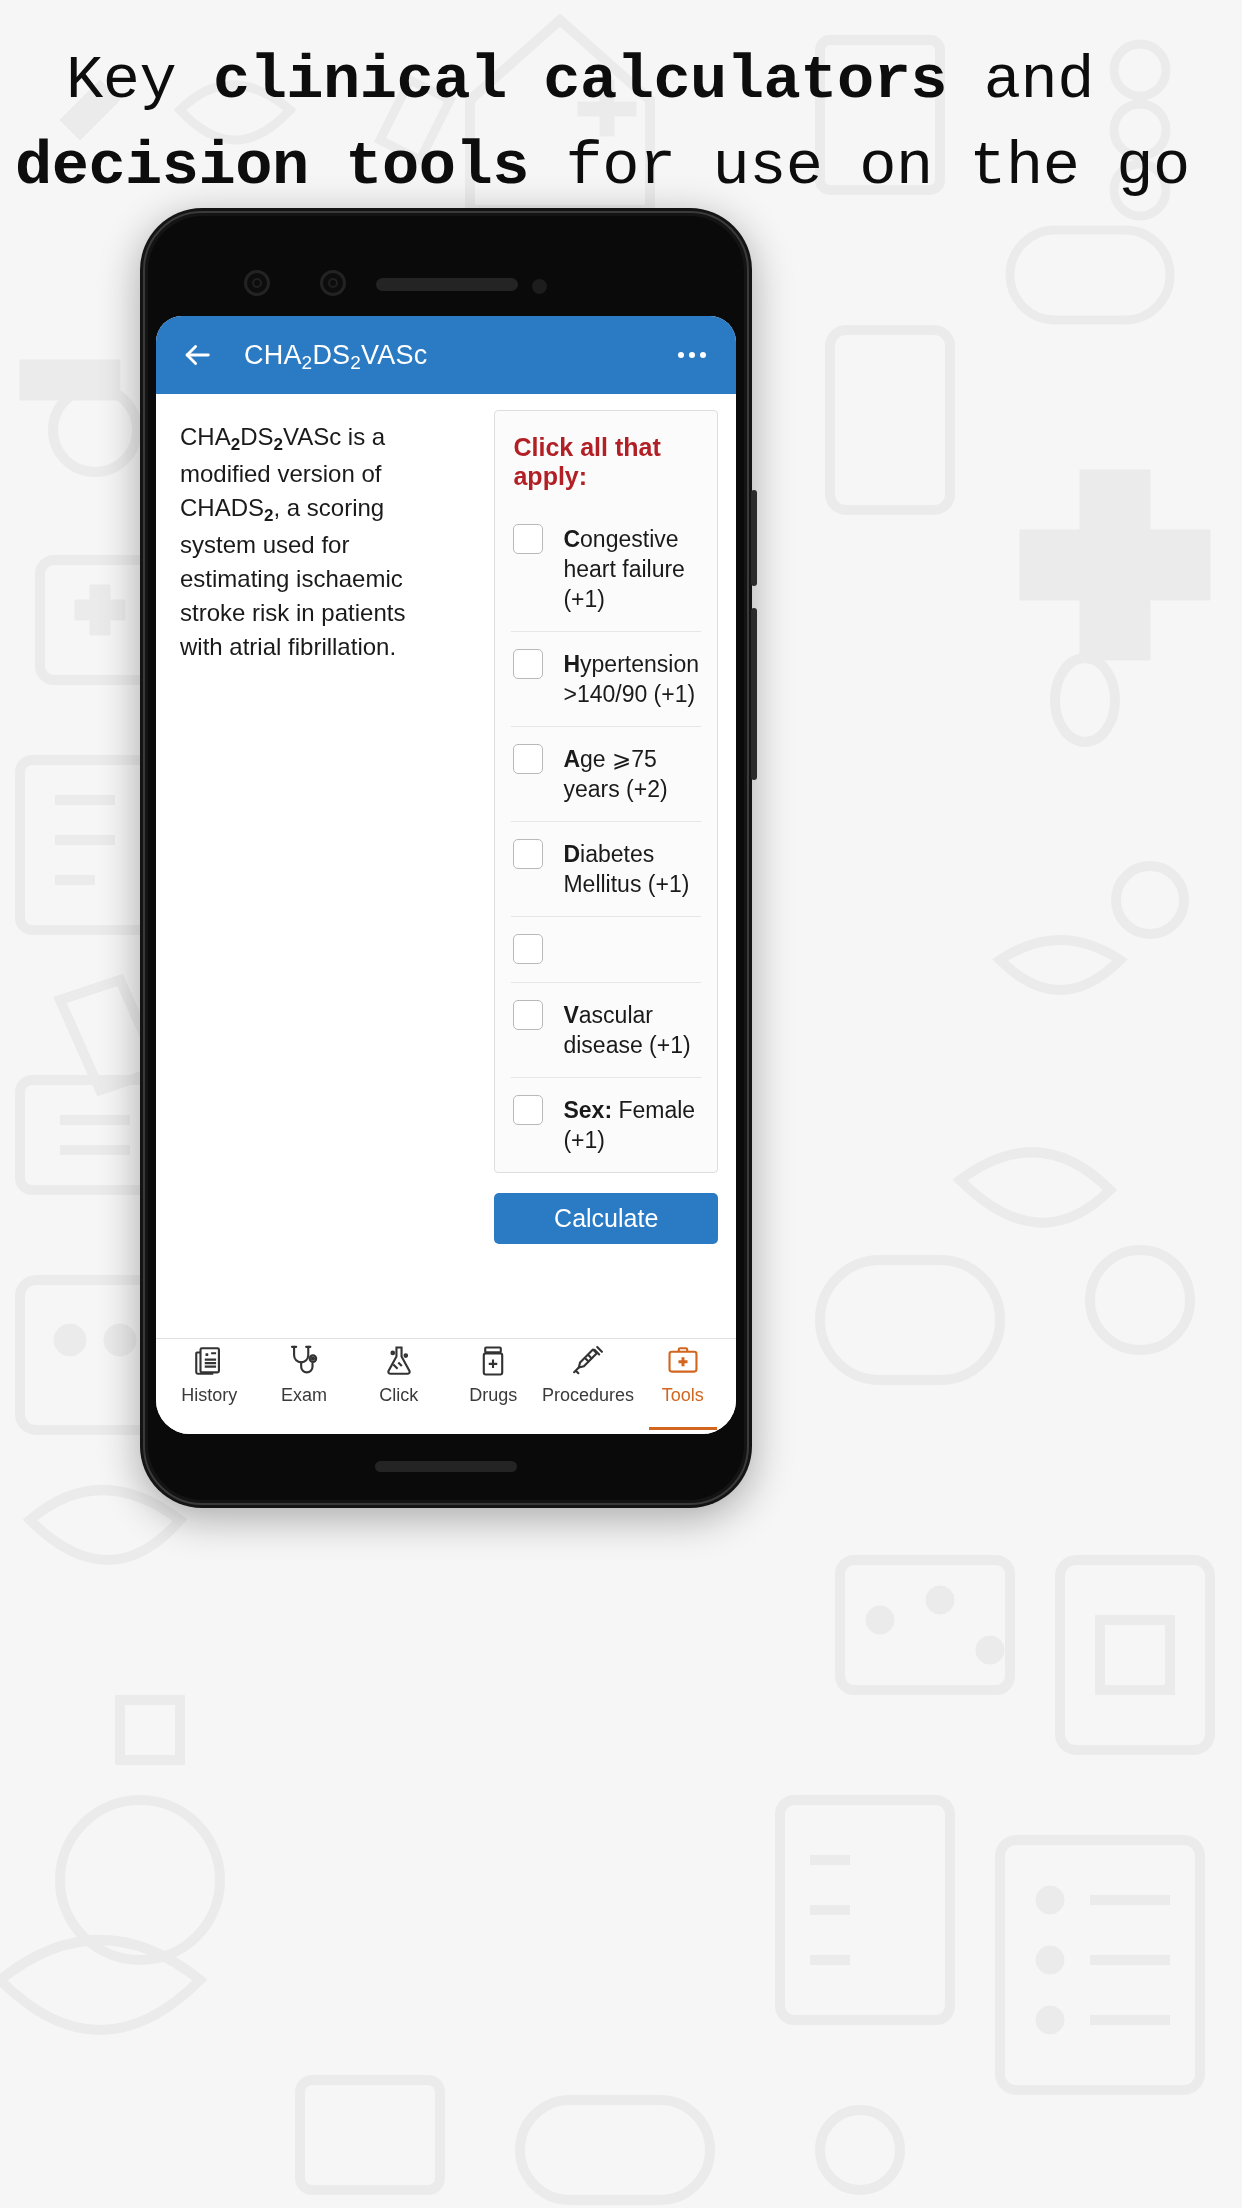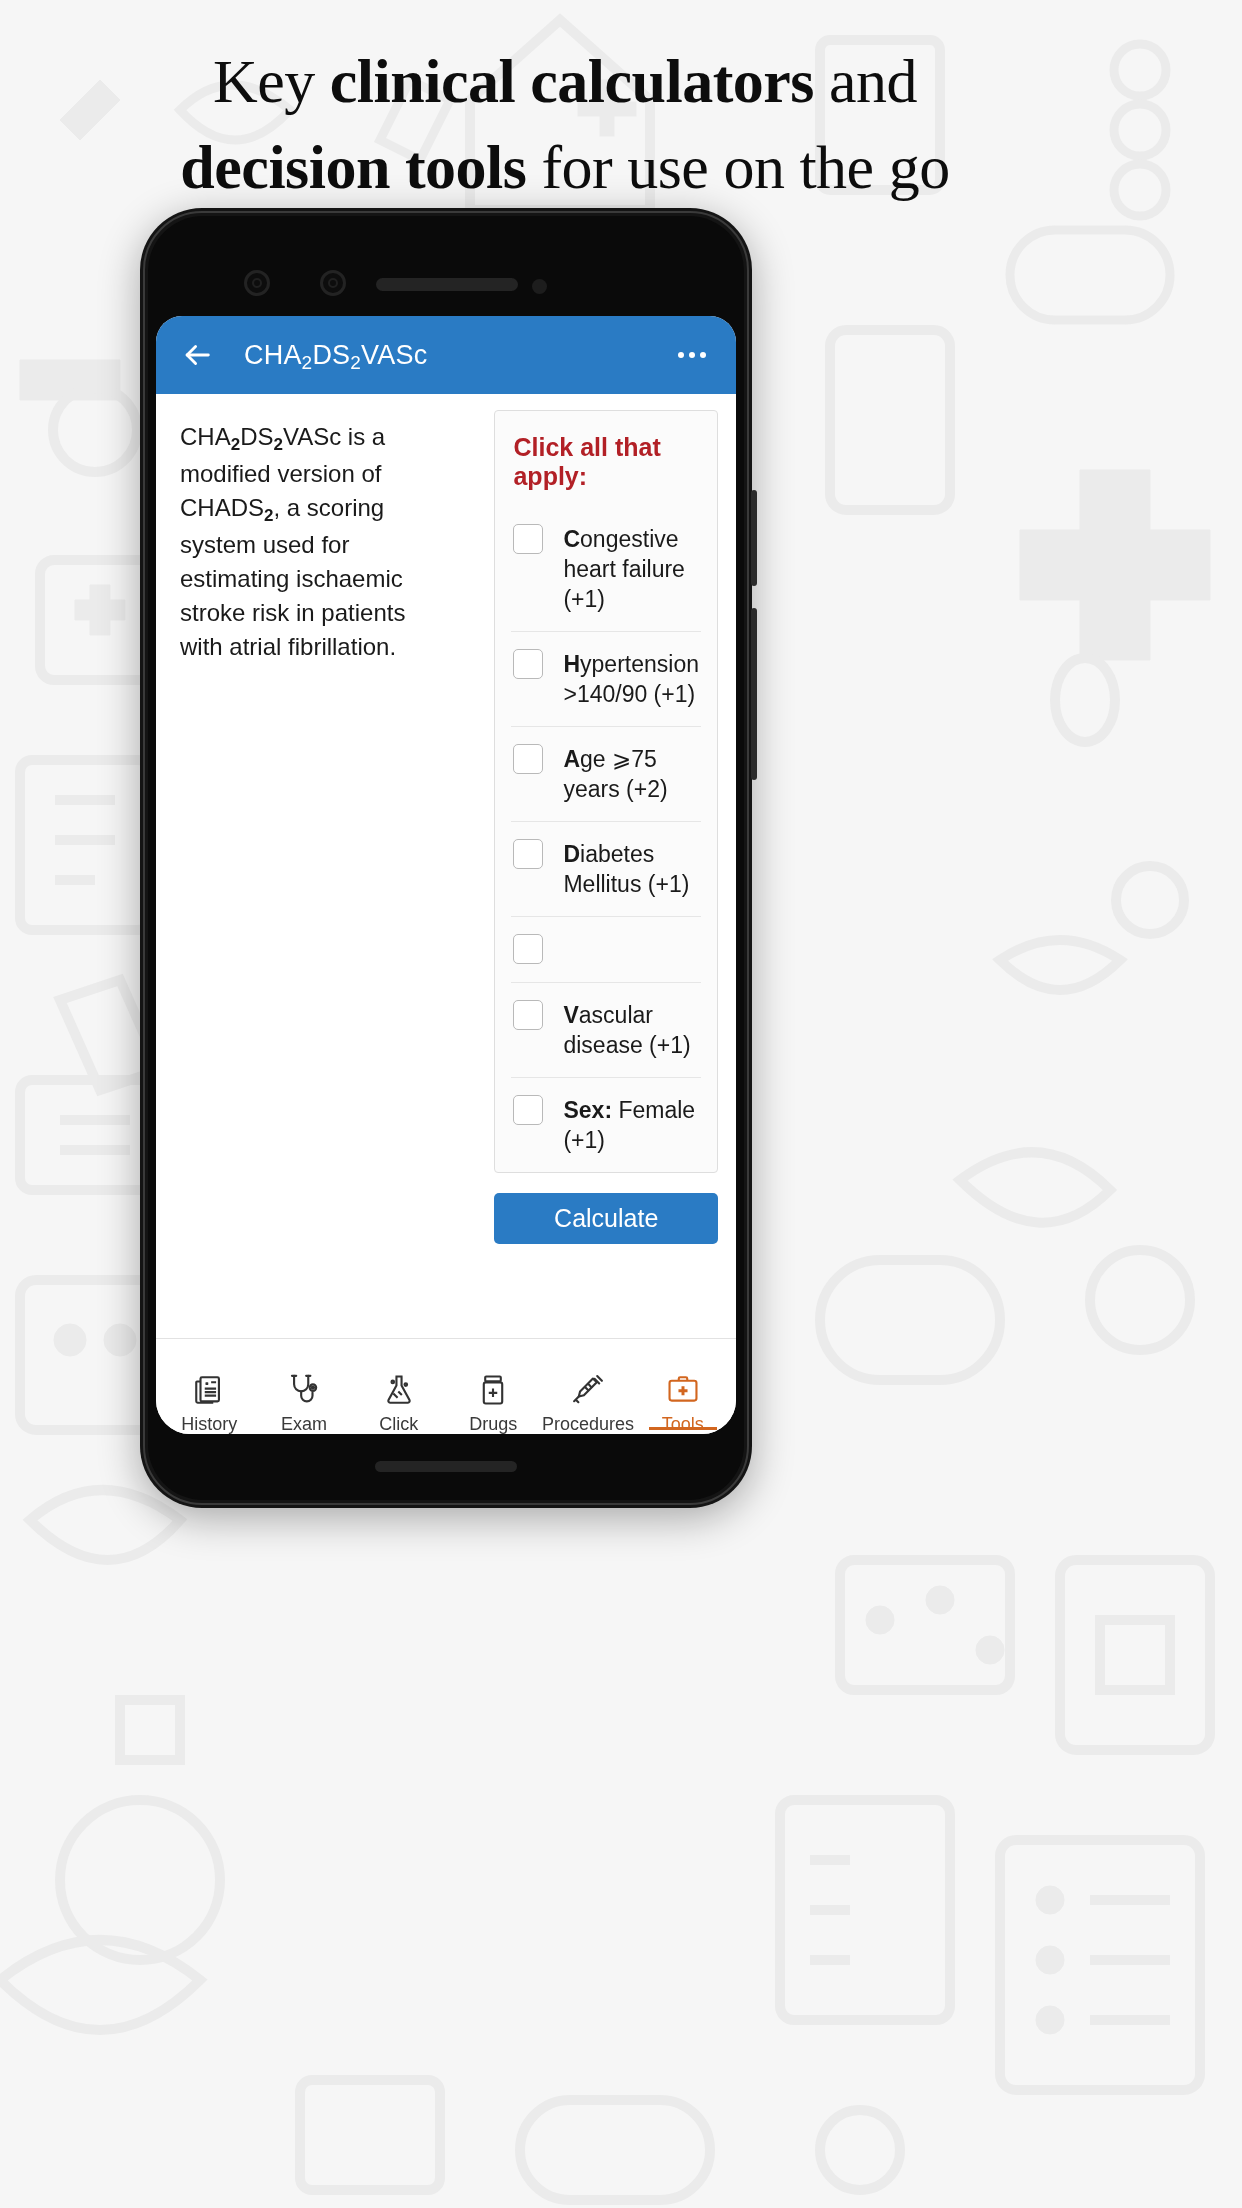--- a/index.html
+++ b/index.html
@@ -23,25 +23,25 @@
     background: #f6f6f6;
     overflow: hidden;
     z-index: 0;
   }
   #bg-pattern svg { position: absolute; top: 0; left: 0; }
 
   
   .headline {
     position: absolute;
     top: 38px;
-    left: 0;
+    left: 15px;
     width: 1130px;
     text-align: center;
     z-index: 5;
-    font-family: Liberation Serif, serif;
+    font-family: Liberation Mono, monospace;
     font-size: 62px;
     line-height: 86px;
     color: #0d0d0d;
     letter-spacing: -0.5px;
   }
   .headline .hl-line { display: block; white-space: nowrap; }
   .headline b { font-weight: 700; }
 
   
   .phone {
@@ -283,21 +283,21 @@
     display: flex;
     align-items: stretch;
     padding: 0 6px;
     border-radius: 0 0 26px 26px;
   }
   .navitem {
     flex: 1 1 0;
     display: flex;
     flex-direction: column;
     align-items: center;
-    justify-content: flex-end;
+    justify-content: flex-start;
     gap: 6px;
     position: relative;
     padding-top: 4px;
   }
   .navitem .nav-icon { height: 36px; display: flex; align-items: center; justify-content: center; }
   .navitem .nav-label {
     font-size: 18px;
     color: #3a3a3a;
     line-height: 20px;
     white-space: nowrap;

